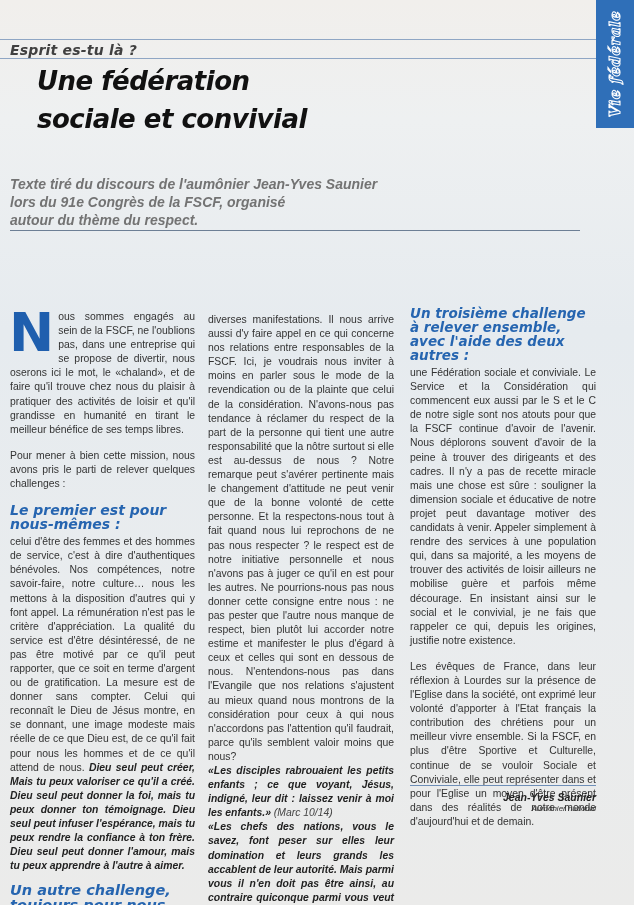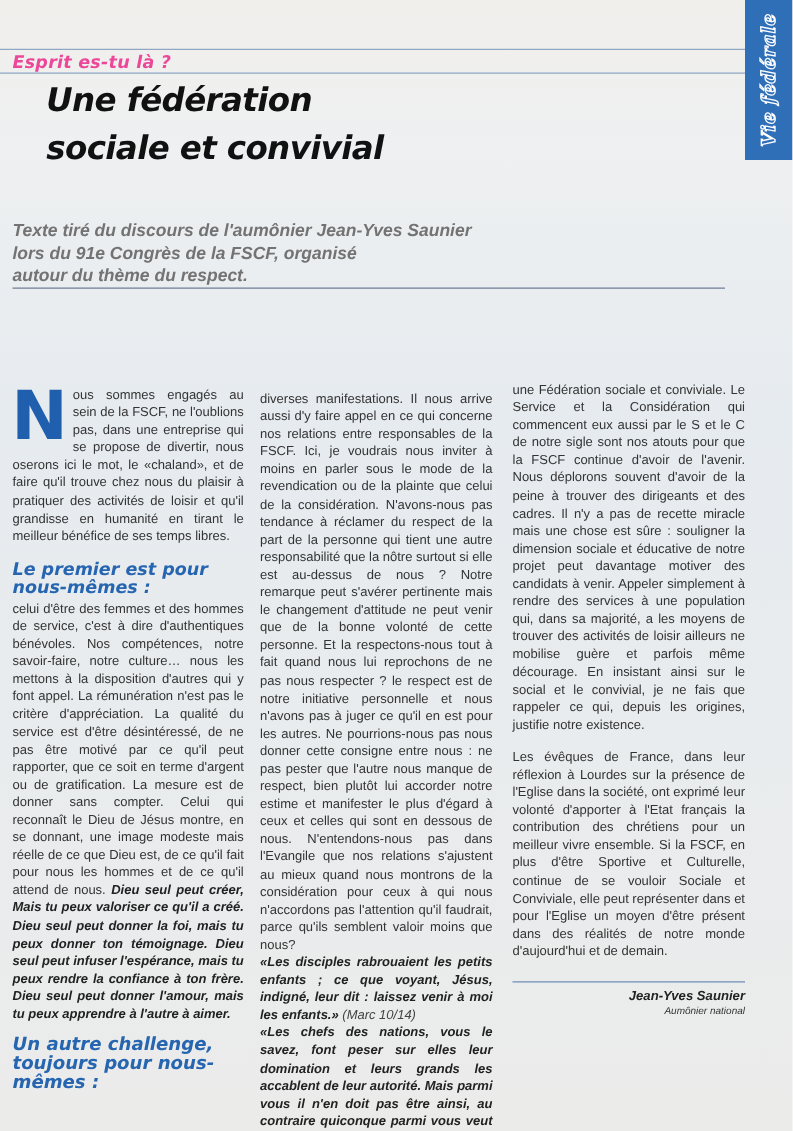--- a/index.html
+++ b/index.html
@@ -7,21 +7,21 @@
   body {
     background: linear-gradient(180deg, #f1efec 0px, #eef0f1 120px, #e6ebef 330px, #e9ecee 600px, #ebebea 905px);
     font-family: "Liberation Sans", sans-serif;
     color: #2b2b2b;
     position: relative;
   }
   .rule { position: absolute; height: 1px; background: #8fa6c4; }
   .kicker {
     position: absolute; left: 10px; top: 42px;
     font-family: "DejaVu Sans", sans-serif; font-weight: bold; font-style: italic;
-    font-size: 14px; color: #ec4899; letter-spacing: 0.2px;
+    font-size: 14px; color: #404040; letter-spacing: 0.2px;
   }
   .title {
     position: absolute; left: 8px; top: 62px;
     font-family: "DejaVu Sans", sans-serif; font-weight: bold; font-style: italic;
     font-size: 26px; line-height: 38px; color: #111; letter-spacing: -0.5px; margin-left: 29px;
   }
   .sidetab {
     position: absolute; left: 596px; top: 0; width: 38px; height: 128px;
     background: #2f6fb8;
     display: flex; align-items: center; justify-content: center;
@@ -87,20 +87,21 @@
   <div>Texte tiré du discours de l'aumônier Jean-Yves Saunier</div>
   <div>lors du 91e Congrès de la FSCF, organisé</div>
   <div>autour du thème du respect.</div>
 </div>
 <div class="rule" style="left:10px;top:230px;width:570px;background:#6d7f95;"></div>
 
 <div class="col col1">
   <p>
     <span class="dropcap">N</span><span>ous sommes engagés au sein de la FSCF, ne l'oublions pas, dans une entreprise qui se propose de divertir, nous oserons ici le mot, le «chaland», et de faire qu'il trouve chez nous du plaisir à pratiquer des activités de loisir et qu'il grandisse en humanité en tirant le meilleur bénéfice de ses temps libres.</span>
   </p>
+  <p>Pour mener à bien cette mission, nous avons pris le parti de relever quelques challenges :</p>
   <div class="head">Le premier est pour nous-mêmes :</div>
   <p style="margin-bottom:10px;">
     <span>celui d'être des femmes et des hommes de service, c'est à dire d'authentiques bénévoles. Nos compétences, notre savoir-faire, notre culture… nous les mettons à la disposition d'autres qui y font appel. La rémunération n'est pas le critère d'appréciation. La qualité du service est d'être désintéressé, de ne pas être motivé par ce qu'il peut rapporter, que ce soit en terme d'argent ou de gratification. La mesure est de donner sans compter. Celui qui reconnaît le Dieu de Jésus montre, en se donnant, une image modeste mais réelle de ce que Dieu est, de ce qu'il fait pour nous les hommes et de ce qu'il attend de nous.</span>
     <span class="quote">Dieu seul peut créer, Mais tu peux valoriser ce qu'il a créé. Dieu seul peut donner la foi, mais tu peux donner ton témoignage. Dieu seul peut infuser l'espérance, mais tu peux rendre la confiance à ton frère. Dieu seul peut donner l'amour, mais tu peux apprendre à l'autre à aimer.</span>
   </p>
   <div class="head" style="font-size:14.5px;line-height:15px;">Un autre challenge, toujours pour nous-mêmes :</div>
 
 </div>
 
 <div class="col col2">
@@ -109,19 +110,20 @@
     <span class="quote">«Les disciples rabrouaient les petits enfants ; ce que voyant, Jésus, indigné, leur dit : laissez venir à moi les enfants.»</span>
     <span class="ref">(Marc 10/14)</span>
   </p>
   <p>
     <span class="quote">«Les chefs des nations, vous le savez, font peser sur elles leur domination et leurs grands les accablent de leur autorité. Mais parmi vous il n'en doit pas être ainsi, au contraire quiconque parmi vous veut devenir grand devra être votre serviteur.»</span>
     
   </p>
 </div>
 
 <div class="col col3">
+  <div class="head">Un troisième challenge à relever ensemble, avec l'aide des deux autres :</div>
   <p>une Fédération sociale et conviviale. Le Service et la Considération qui commencent eux aussi par le S et le C de notre sigle sont nos atouts pour que la FSCF continue d'avoir de l'avenir. Nous déplorons souvent d'avoir de la peine à trouver des dirigeants et des cadres. Il n'y a pas de recette miracle mais une chose est sûre : souligner la dimension sociale et éducative de notre projet peut davantage motiver des candidats à venir. Appeler simplement à rendre des services à une population qui, dans sa majorité, a les moyens de trouver des activités de loisir ailleurs ne mobilise guère et parfois même décourage. En insistant ainsi sur le social et le convivial, je ne fais que rappeler ce qui, depuis les origines, justifie notre existence.</p>
   <p>Les évêques de France, dans leur réflexion à Lourdes sur la présence de l'Eglise dans la société, ont exprimé leur volonté d'apporter à l'Etat français la contribution des chrétiens pour un meilleur vivre ensemble. Si la FSCF, en plus d'être Sportive et Culturelle, continue de se vouloir Sociale et Conviviale, elle peut représenter dans et pour l'Eglise un moyen d'être présent dans des réalités de notre monde d'aujourd'hui et de demain.</p>
 </div>
 
 <div class="sig-rule"></div>
 <div class="sig-name">Jean-Yves Saunier</div>
 <div class="sig-role">Aumônier national</div>
 
 </body></html>

